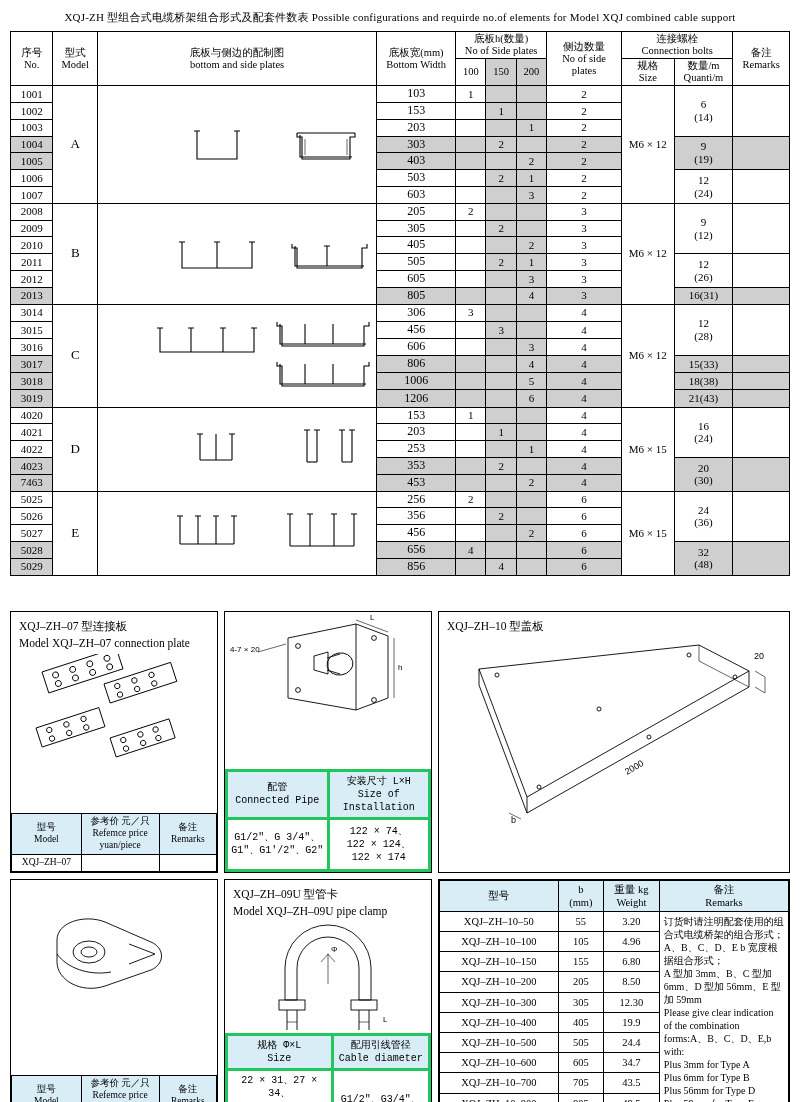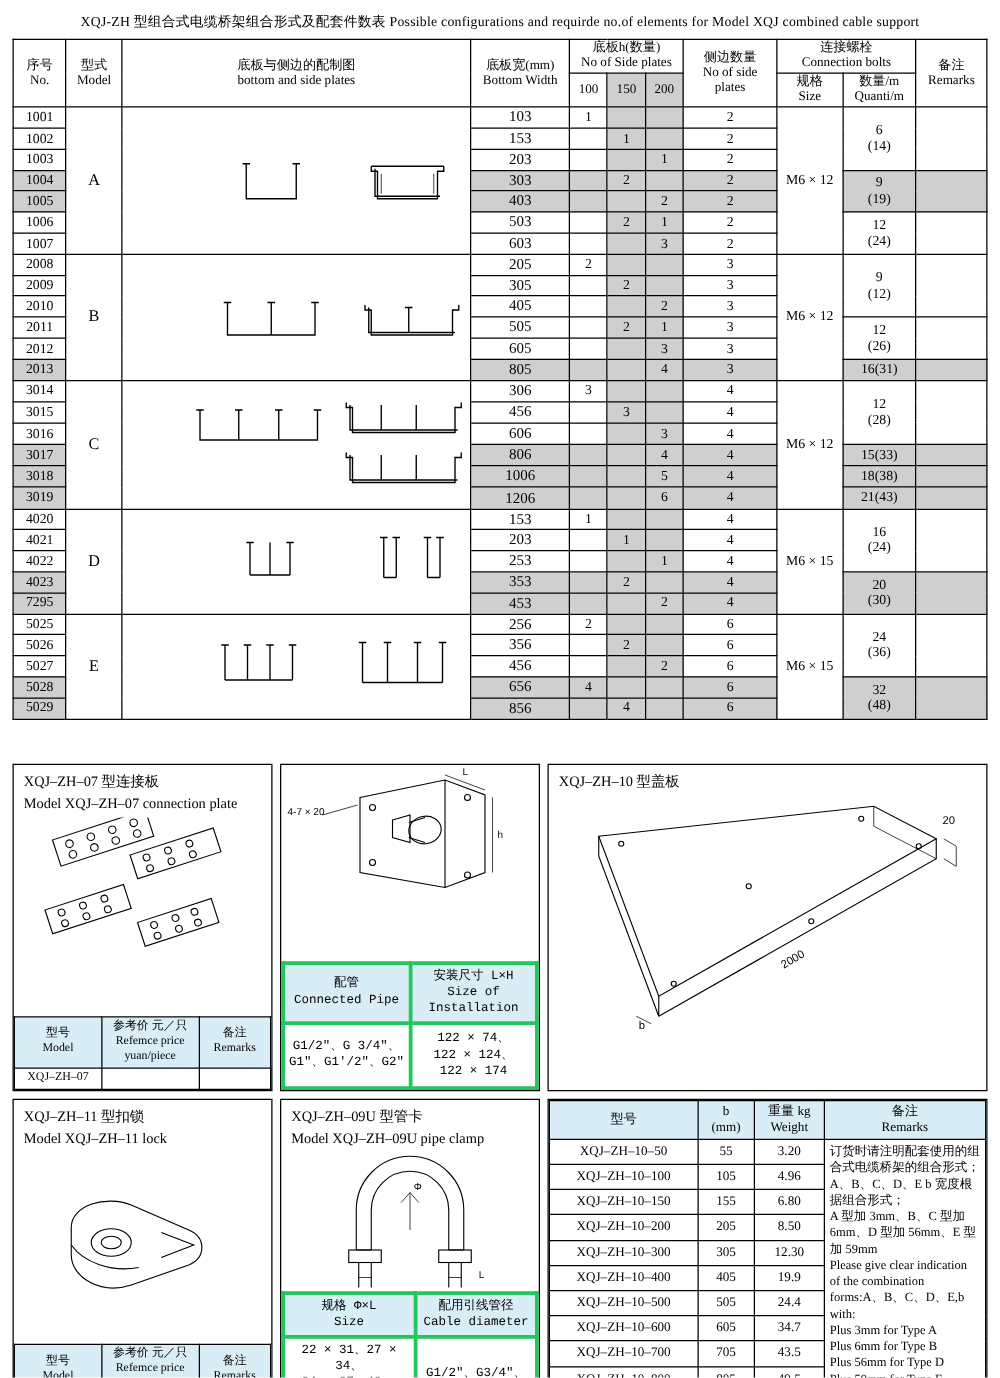--- a/index.html
+++ b/index.html
@@ -402,21 +402,21 @@
         <td class="nums shade">353</td>
         <td class="shade"></td>
         <td class="shade">2</td>
         <td class="shade"></td>
         <td class="shade">4</td>
         <td rowspan="2" class="shade" style="white-space:pre-line">20
 (30)</td>
         <td rowspan="2" class="shade"></td>
       </tr>
       <tr>
-        <td class="shade">7295</td>
+        <td class="shade">7463</td>
         <td class="nums shade">453</td>
         <td class="shade"></td>
         <td class="shade"></td>
         <td class="shade">2</td>
         <td class="shade">4</td>
       </tr>
 
       <tr>
         <td>5025</td>
         <td rowspan="5" class="model-cell">E</td>
@@ -552,24 +552,20 @@
           <tr>
             <td>XQJ–ZH–07</td>
             <td>&nbsp;</td>
             <td>&nbsp;</td>
           </tr>
         </tbody>
           </table>
       </div>
 
       <div class="box" style="height:256px">
-        <div class="box-title">
-          <span class="t1">XQJ–ZH–11 型扣锁</span>
-          <span class="t2">Model XQJ–ZH–11 lock</span>
-        </div>
         <div class="fig-wrap">
           <svg width="190" height="140" viewBox="0 0 190 140">
             <g fill="none" stroke="#000" stroke-width="0.9">
               <path d="M38 60 C38 42, 66 34, 86 42 L132 62 C146 68, 146 84, 132 90 L86 106 C62 114, 38 100, 38 82 Z"></path>
               <ellipse cx="70" cy="72" rx="16" ry="11"></ellipse>
               <ellipse cx="70" cy="72" rx="8" ry="5"></ellipse>
               <path d="M110 64 L136 74 L110 84"></path>
               <path d="M38 74 C48 88, 70 96, 92 92"></path>
             </g>
           </svg>

